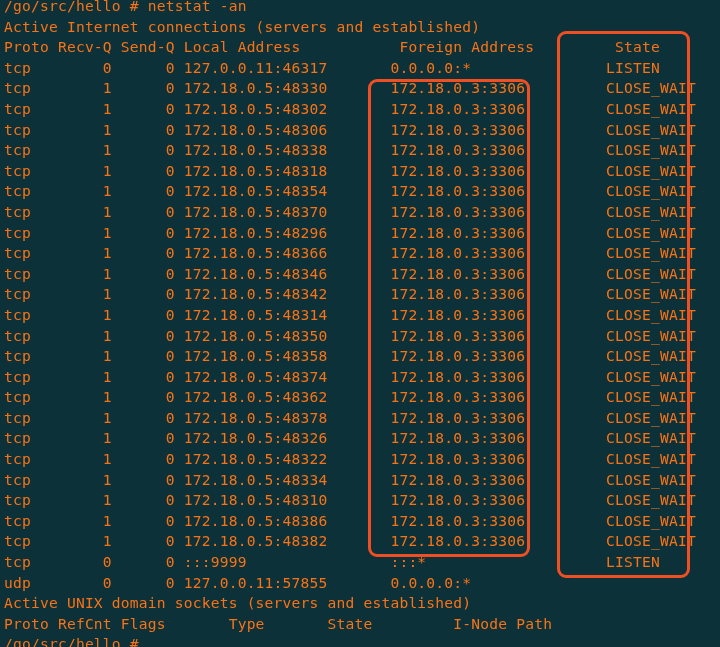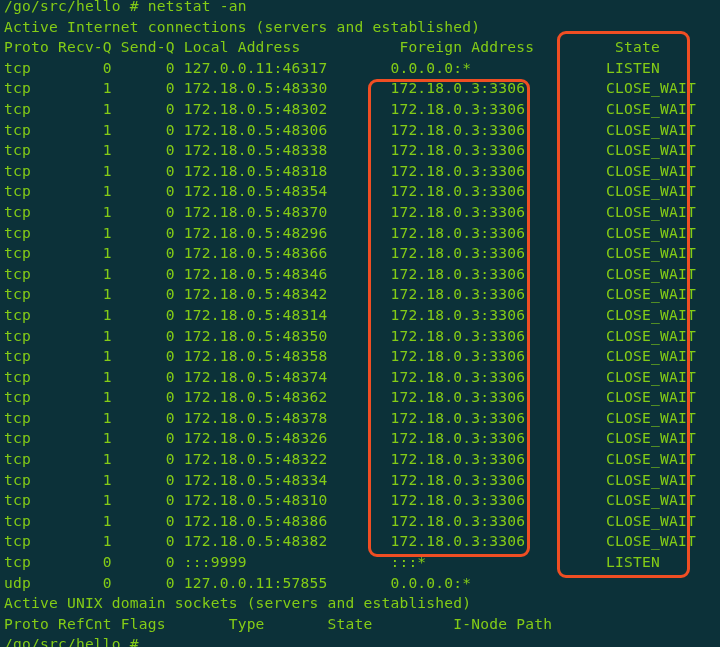--- a/index.html
+++ b/index.html
@@ -9,21 +9,21 @@
   }
   #terminal {
     position: relative;
     width: 720px;
     height: 647px;
     background: #0c3139;
     overflow: hidden;
     font-family: "DejaVu Sans Mono", "Liberation Mono", monospace;
     font-size: 14.6px;
     line-height: 20.6px;
-    color: #84cc16;
+    color: #f97316;
     letter-spacing: 0.2px;
   }
   #lines {
     position: absolute;
     left: 4px;
     top: -4px;
     white-space: pre;
   }
   .line {
     height: 20.6px;

